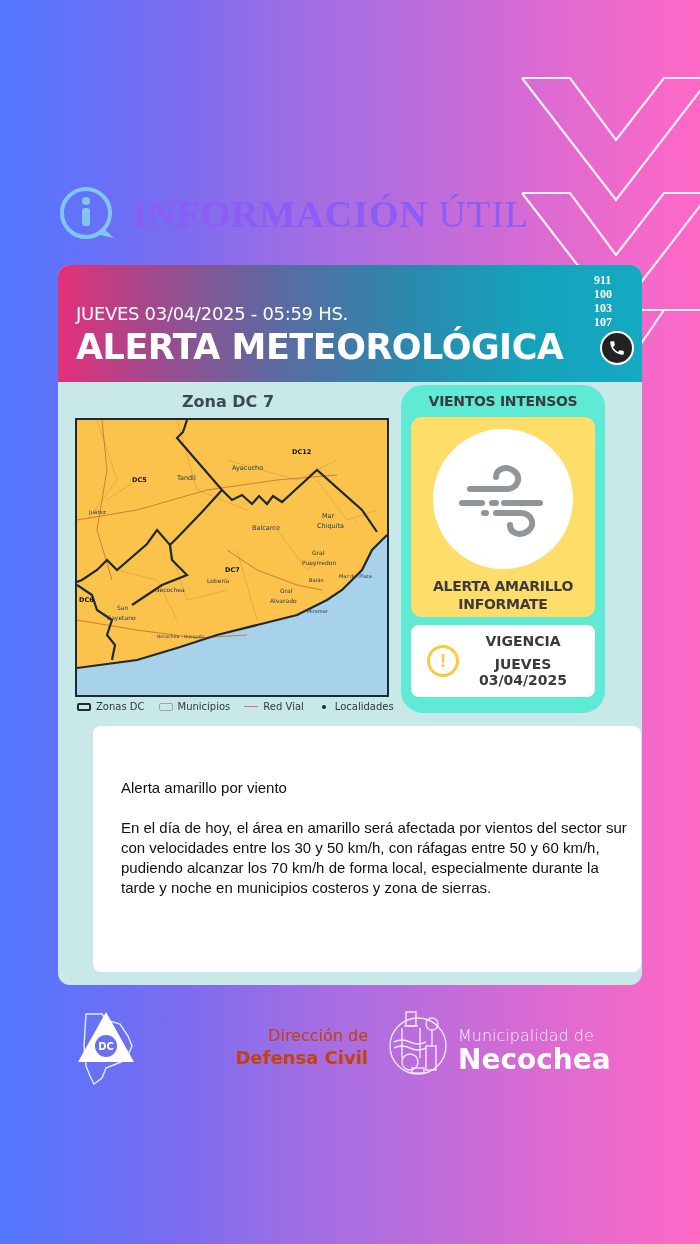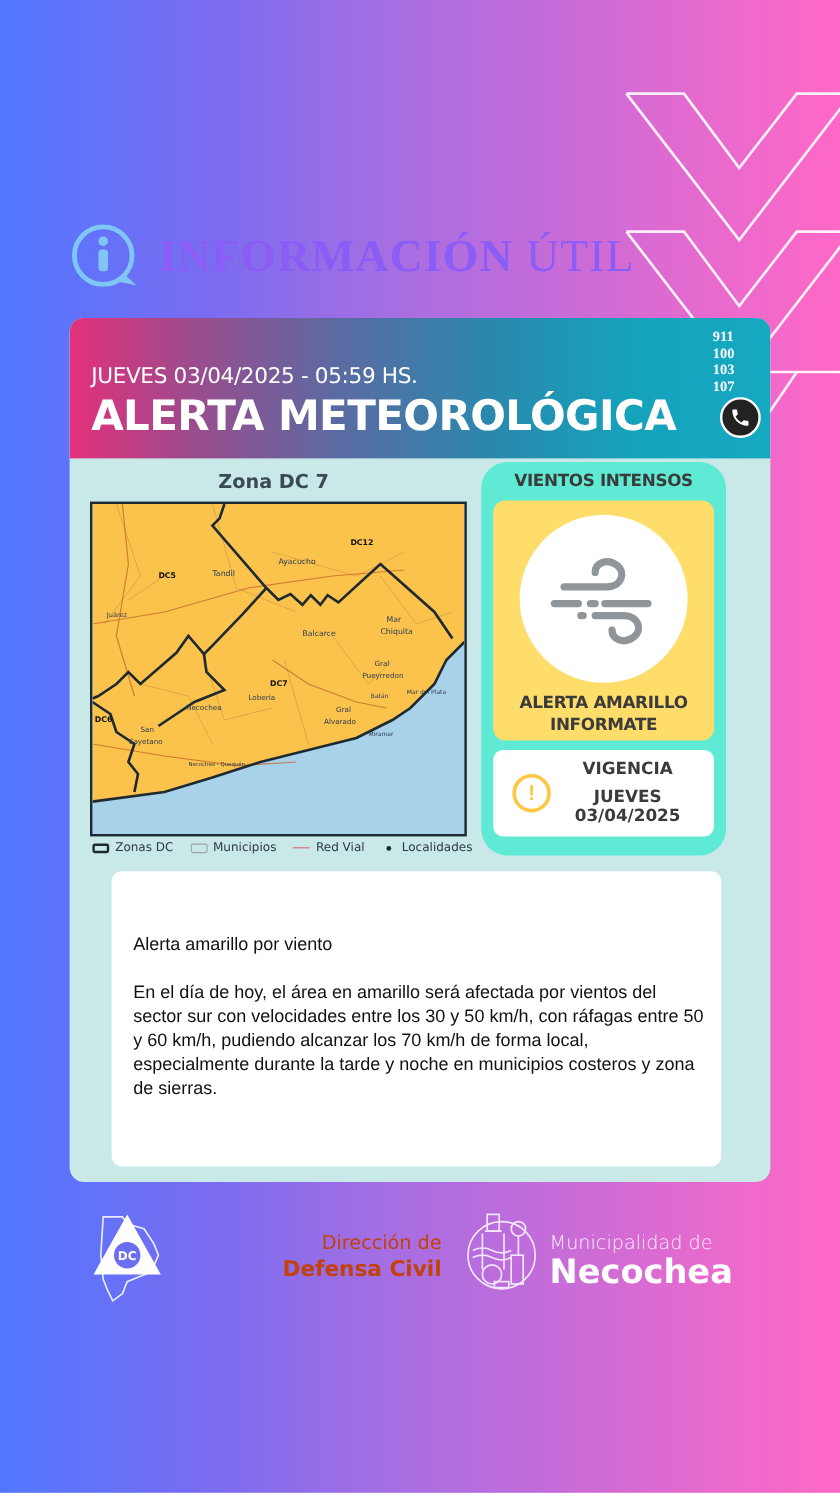--- a/index.html
+++ b/index.html
@@ -39,21 +39,21 @@
   .inner-yellow { position: absolute; left: 10px; top: 32px; width: 184px; height: 200px; background: #fedd6b; border-radius: 10px; }
   .wind-circle { position: absolute; left: 22px; top: 12px; width: 140px; height: 140px; border-radius: 50%; background: #fff; display: flex; align-items: center; justify-content: center; }
   .inner-yellow .lvl { position: absolute; left: 0; top: 160px; width: 184px; text-align: center; color: #3b3b3b; font-weight: 700; font-size: 14px; line-height: 18px; font-family: "DejaVu Sans", sans-serif; letter-spacing: -0.3px; }
   .validity { position: absolute; left: 10px; top: 240px; width: 184px; height: 72px; background: #fff; border-radius: 8px; }
   .validity .warn { position: absolute; left: 16px; top: 20px; width: 32px; height: 32px; border-radius: 50%; border: 3px solid #fdc741; display: flex; align-items: center; justify-content: center; color: #fdc741; font-weight: 900; font-size: 18px; }
   .validity .v-title { position: absolute; left: 56px; top: 8px; width: 112px; text-align: center; color: #3b3b3b; font-weight: 700; font-size: 14px; font-family: "DejaVu Sans", sans-serif; }
   .validity .v-day, .validity .v-date { position: absolute; left: 56px; width: 112px; text-align: center; color: #3b3b3b; font-weight: 700; font-size: 14px; font-family: "DejaVu Sans", sans-serif; }
   .validity .v-day { top: 31px; }
   .validity .v-date { top: 47px; }
 
-  .desc-box { position: absolute; left: 35px; top: 461px; width: 508px; height: 246px; background: #fff; border-radius: 8px; padding: 52px 10px 0 18px; color: #111; font-size: 15px; line-height: 20px; font-family: "Liberation Sans", sans-serif; }
+  .desc-box { position: absolute; left: 35px; top: 461px; width: 548px; height: 246px; background: #fff; border-radius: 8px; padding: 52px 10px 0 28px; color: #111; font-size: 15px; line-height: 20px; font-family: "Liberation Sans", sans-serif; }
   .desc-box .d-title { margin-bottom: 20px; }
 
   .footer { position: absolute; left: 0; top: 1000px; width: 700px; height: 100px; }
   .dc-logo { position: absolute; left: 76px; top: 6px; width: 62px; height: 80px; }
   .dc-text { position: absolute; left: 210px; top: 26px; width: 158px; text-align: right; color: #c2410c; font-family: "DejaVu Sans", sans-serif; }
   .dc-text .l1 { font-size: 16px; font-weight: 400; }
   .dc-text .l2 { font-size: 18px; font-weight: 700; margin-top: 2px; }
   .neco-logo { position: absolute; left: 386px; top: 6px; width: 64px; height: 74px; }
   .neco-text { position: absolute; left: 458px; top: 26px; color: #fff; font-family: "DejaVu Sans", sans-serif; }
   .neco-text .l1 { font-size: 16px; font-weight: 300; opacity: 0.9; }

